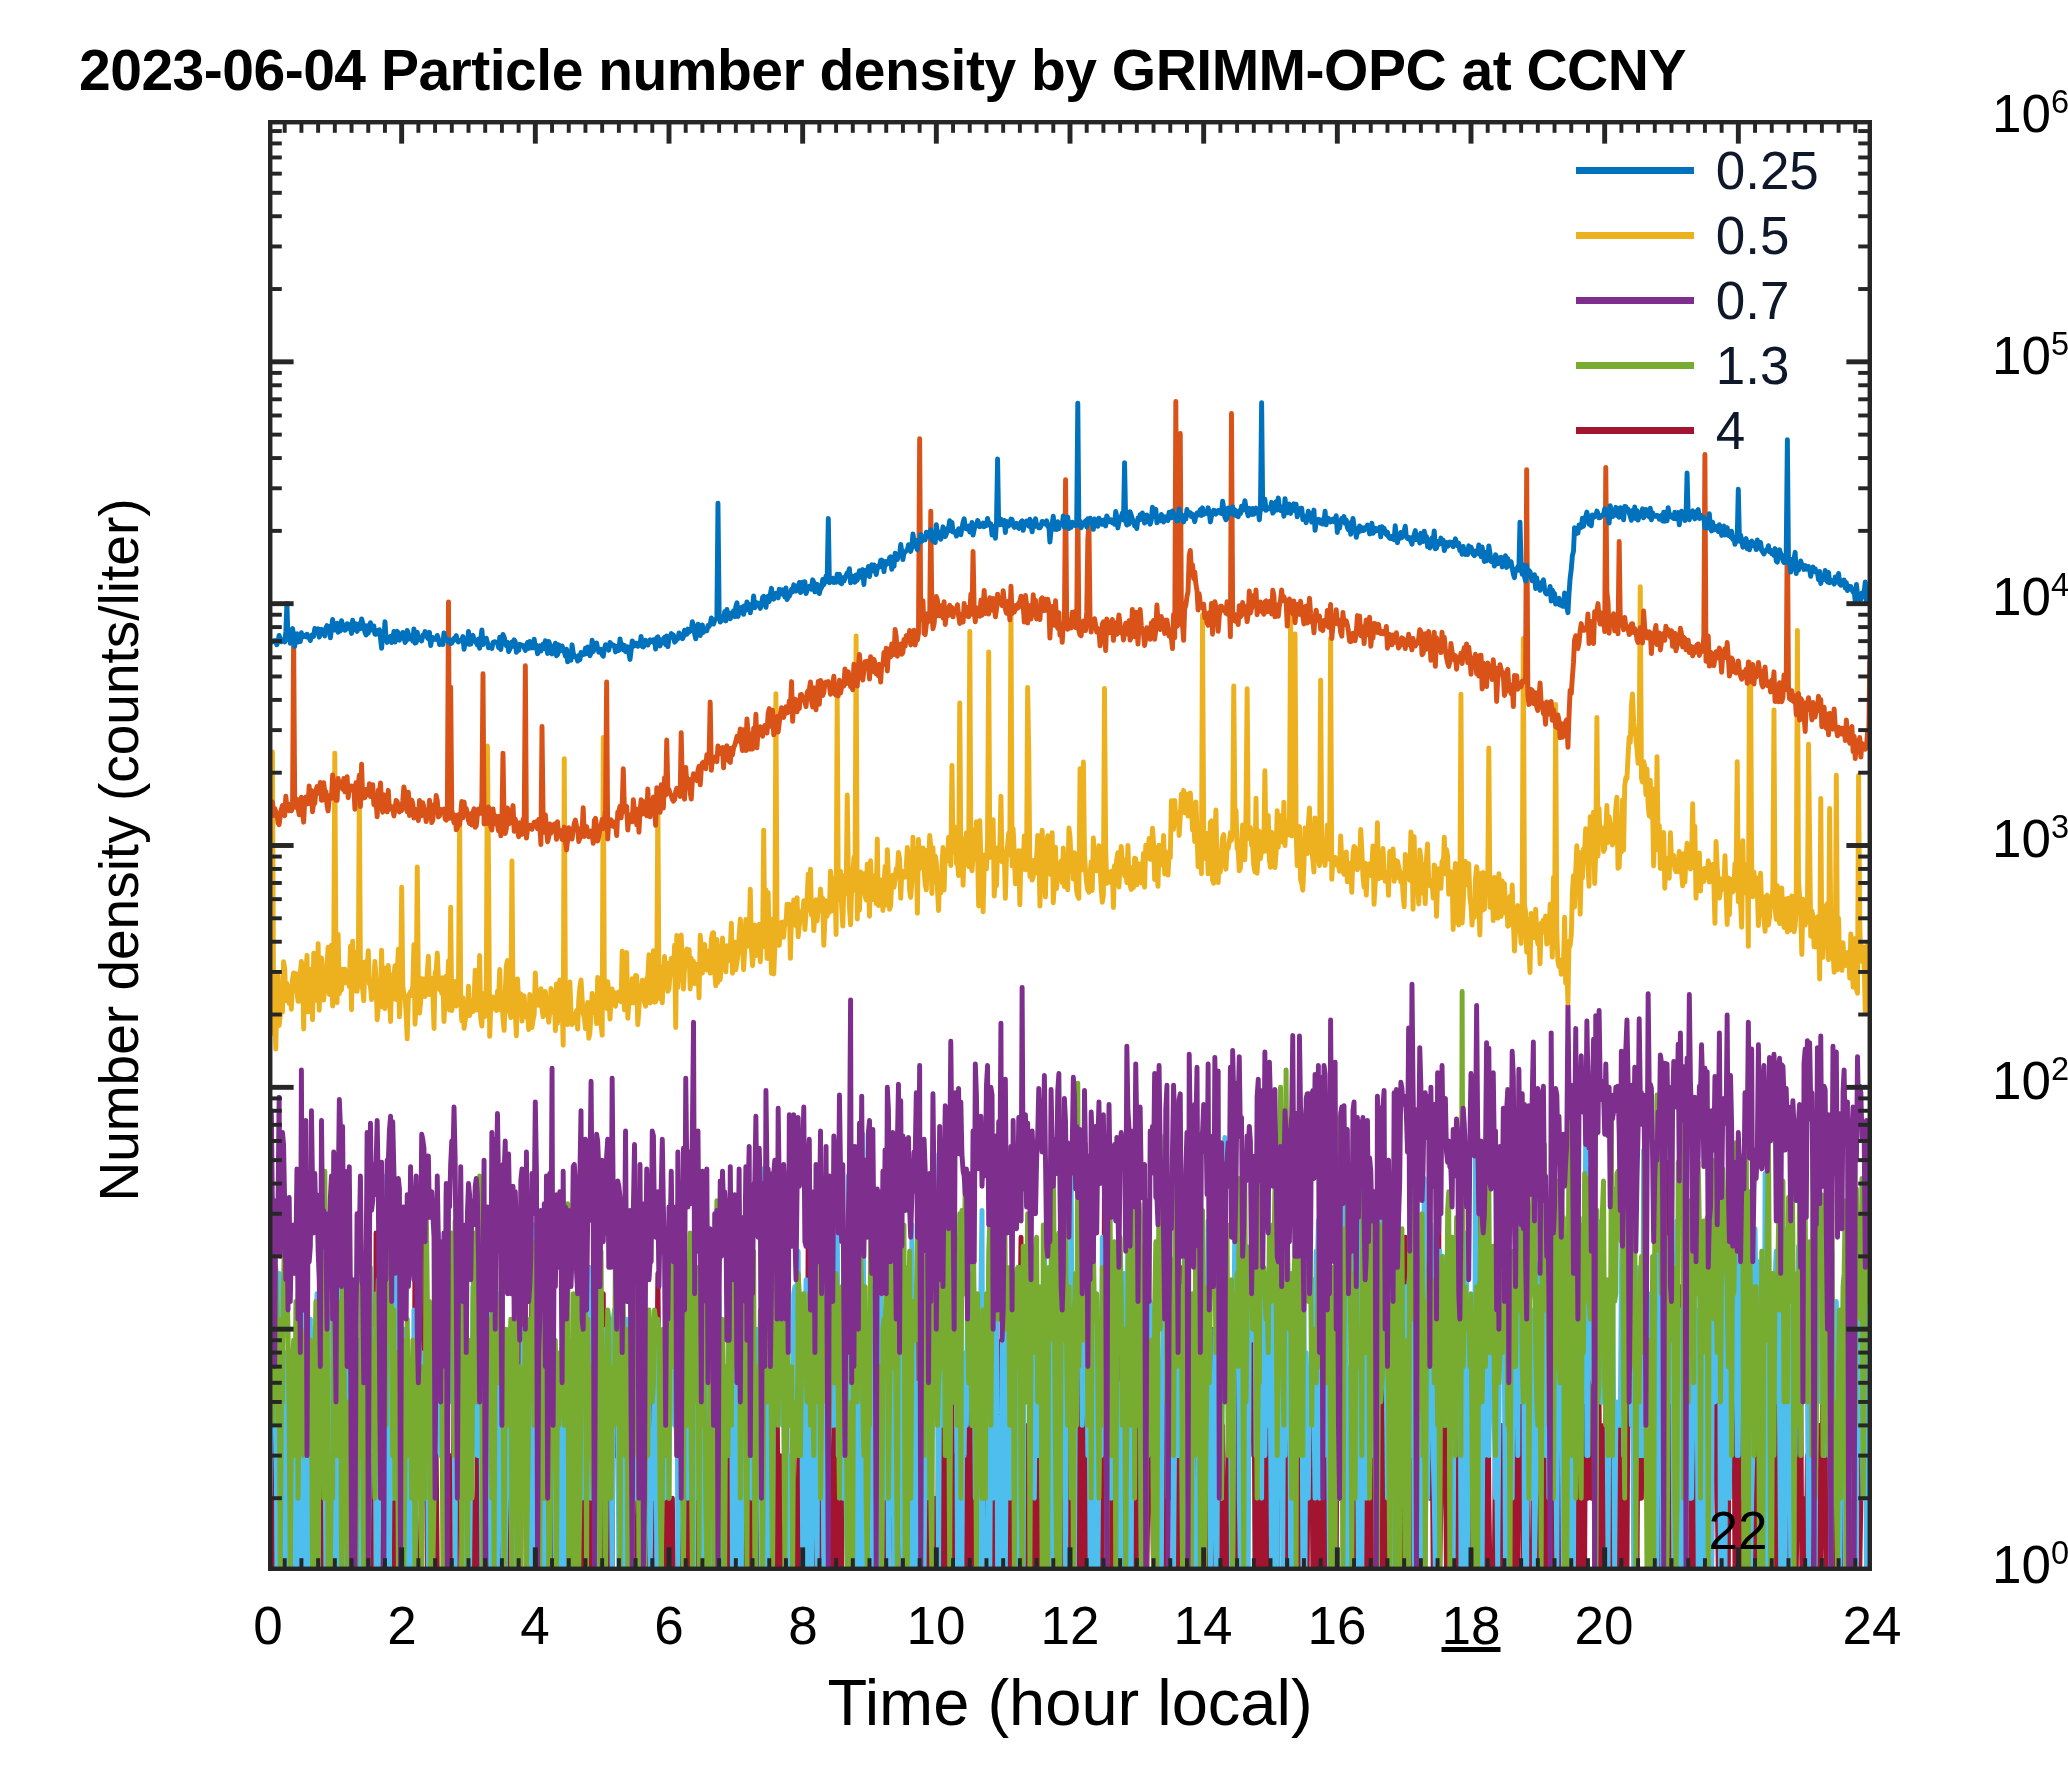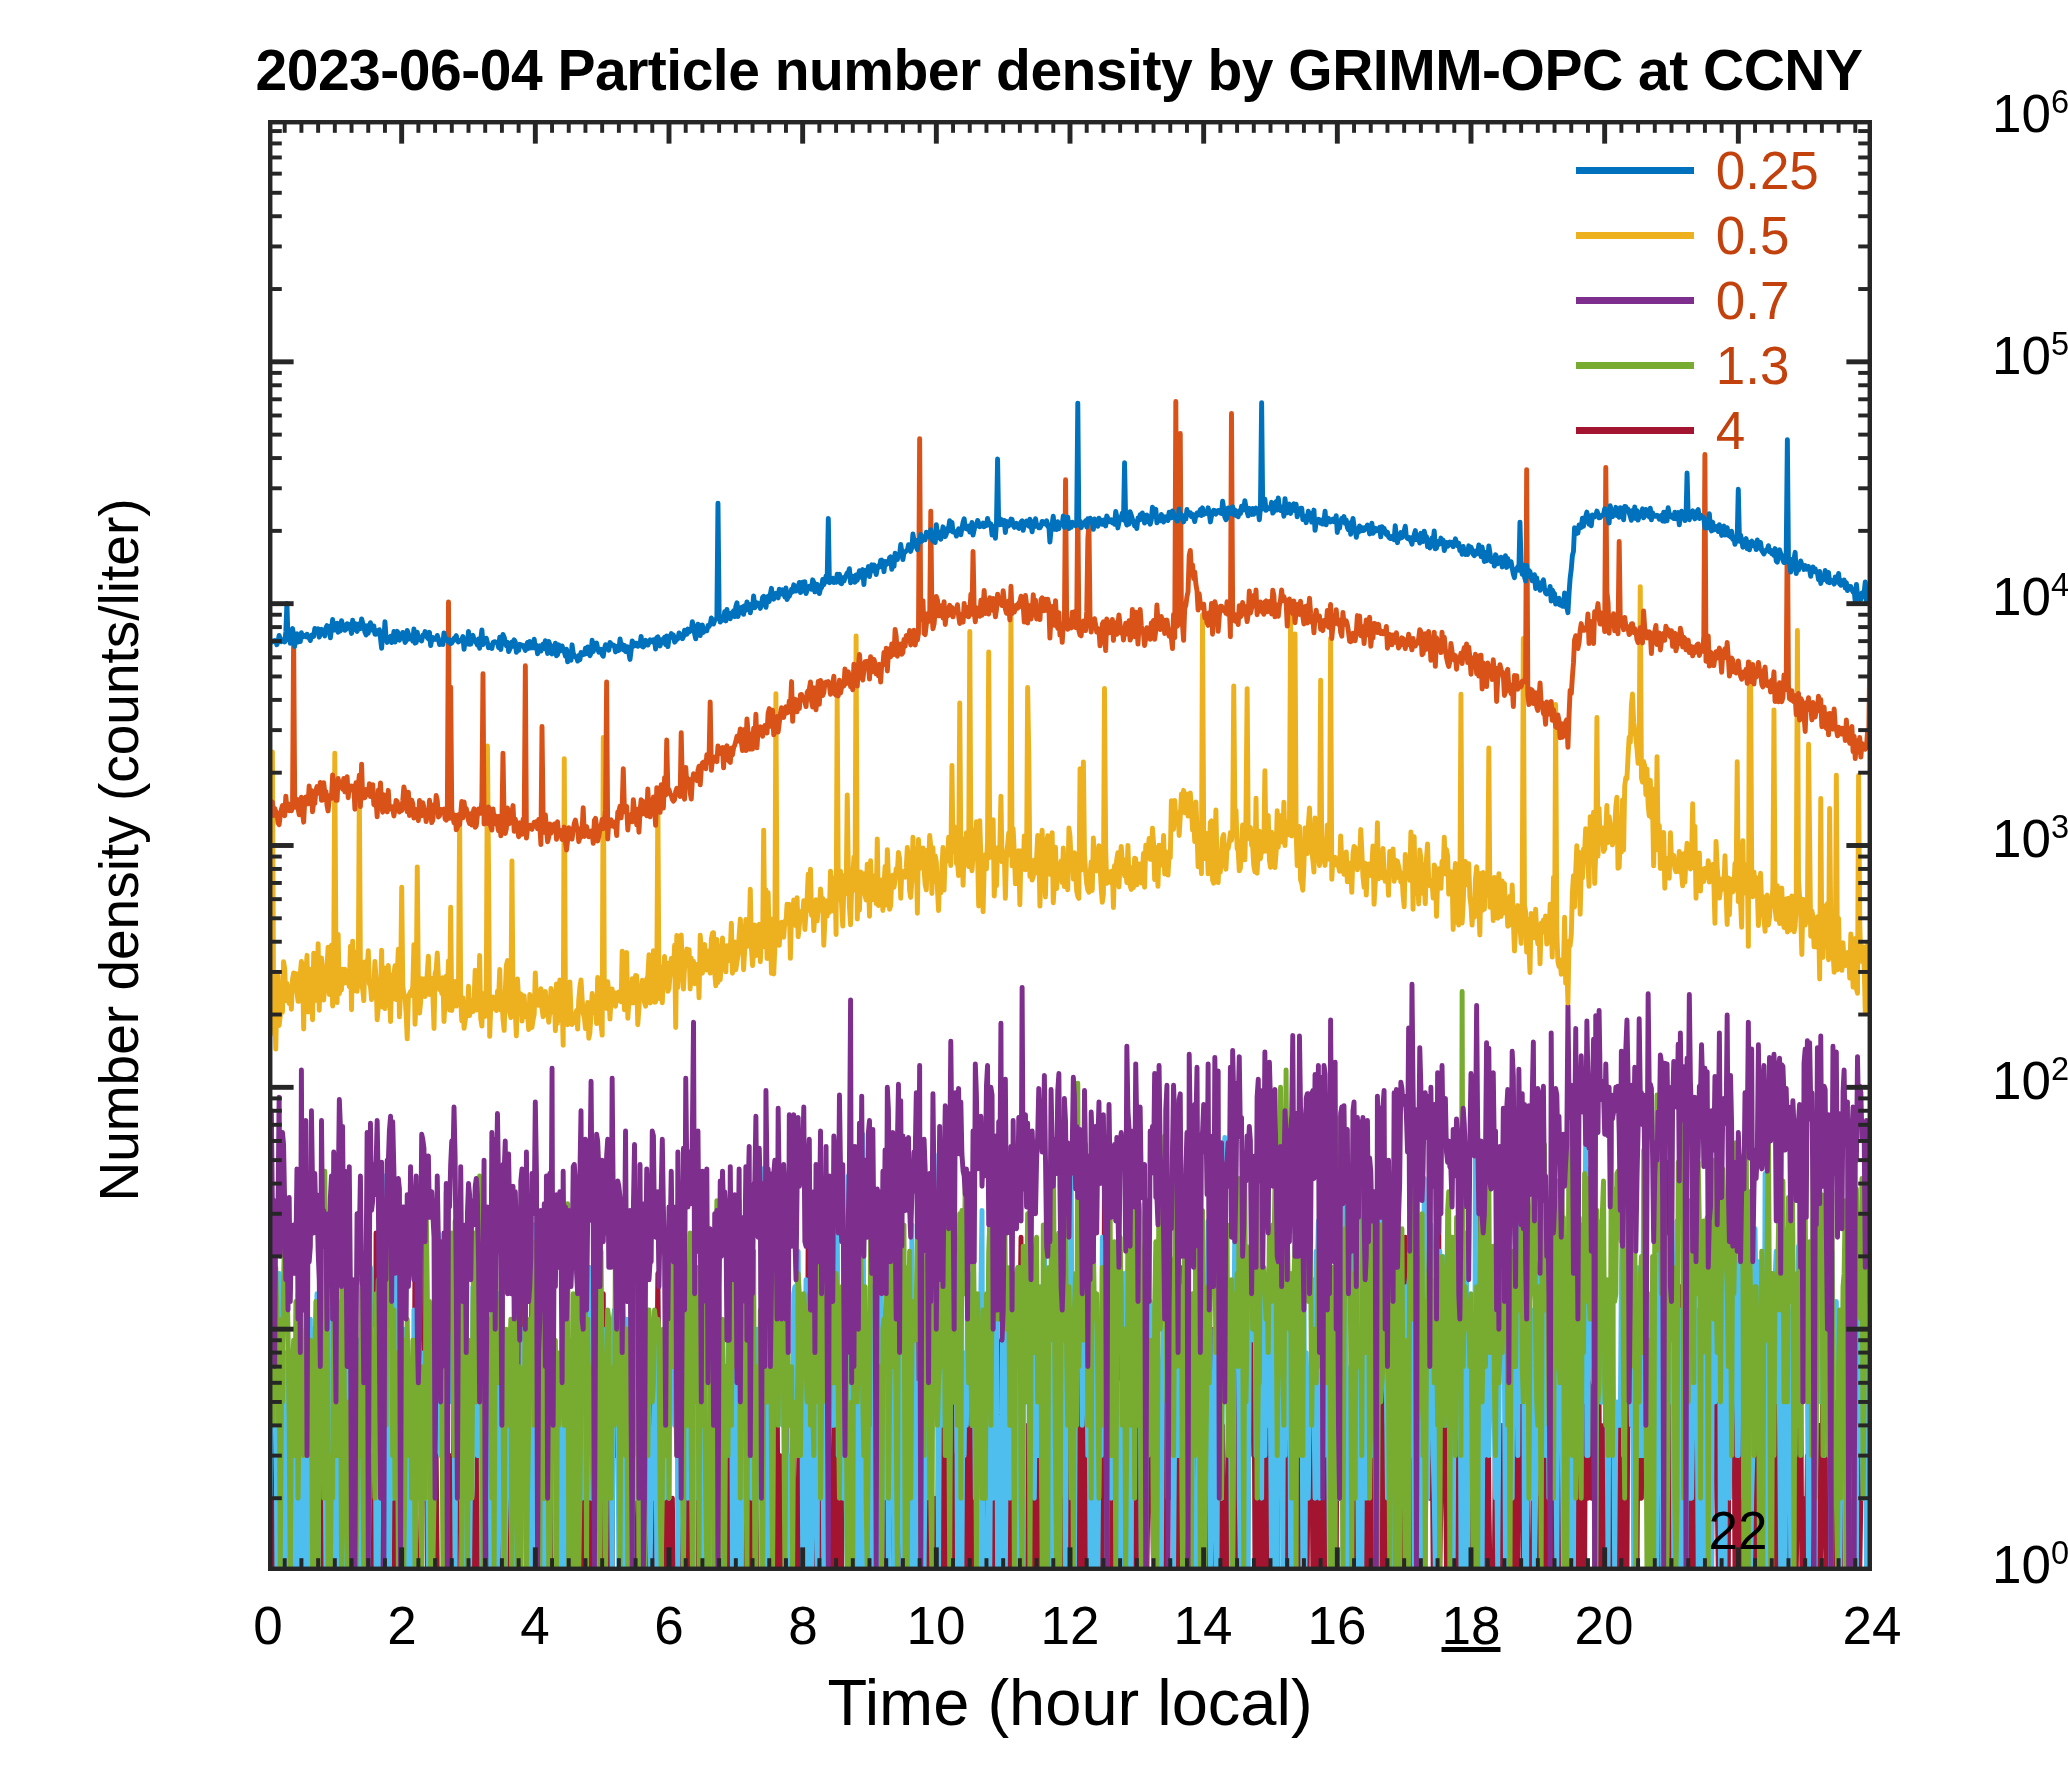--- a/index.html
+++ b/index.html
@@ -25,21 +25,20 @@
     position: absolute;
     left: 79px;
     top: 37px;
     width: 1960px;
     font-size: 57px;
     font-weight: bold;
     color: #000000;
     letter-spacing: -0.5px;
     white-space: nowrap;
     font-family: "Liberation Sans", sans-serif;
-    text-align: center;
   }
   #ylabel {
     position: absolute;
     left: -374px;
     top: 818px;
     width: 985px;
     text-align: center;
     transform: rotate(-90deg);
     transform-origin: 50% 50%;
     font-size: 55px;
@@ -103,21 +102,21 @@
     align-items: center;
   }
   .legend-swatch {
     width: 118px;
     height: 6.9px;
     flex: 0 0 118px;
   }
   .legend-text {
     margin-left: 21.7px;
     font-size: 53px;
-    color: #c2410c;
+    color: #0f172a;
     line-height: 1;
     font-family: "Liberation Sans", sans-serif;
   }
 </style>
 </head>
 <body>
 
 <div id="figure">
 
   <div id="chart-title">2023-06-04 Particle number density by GRIMM-OPC at CCNY</div>

